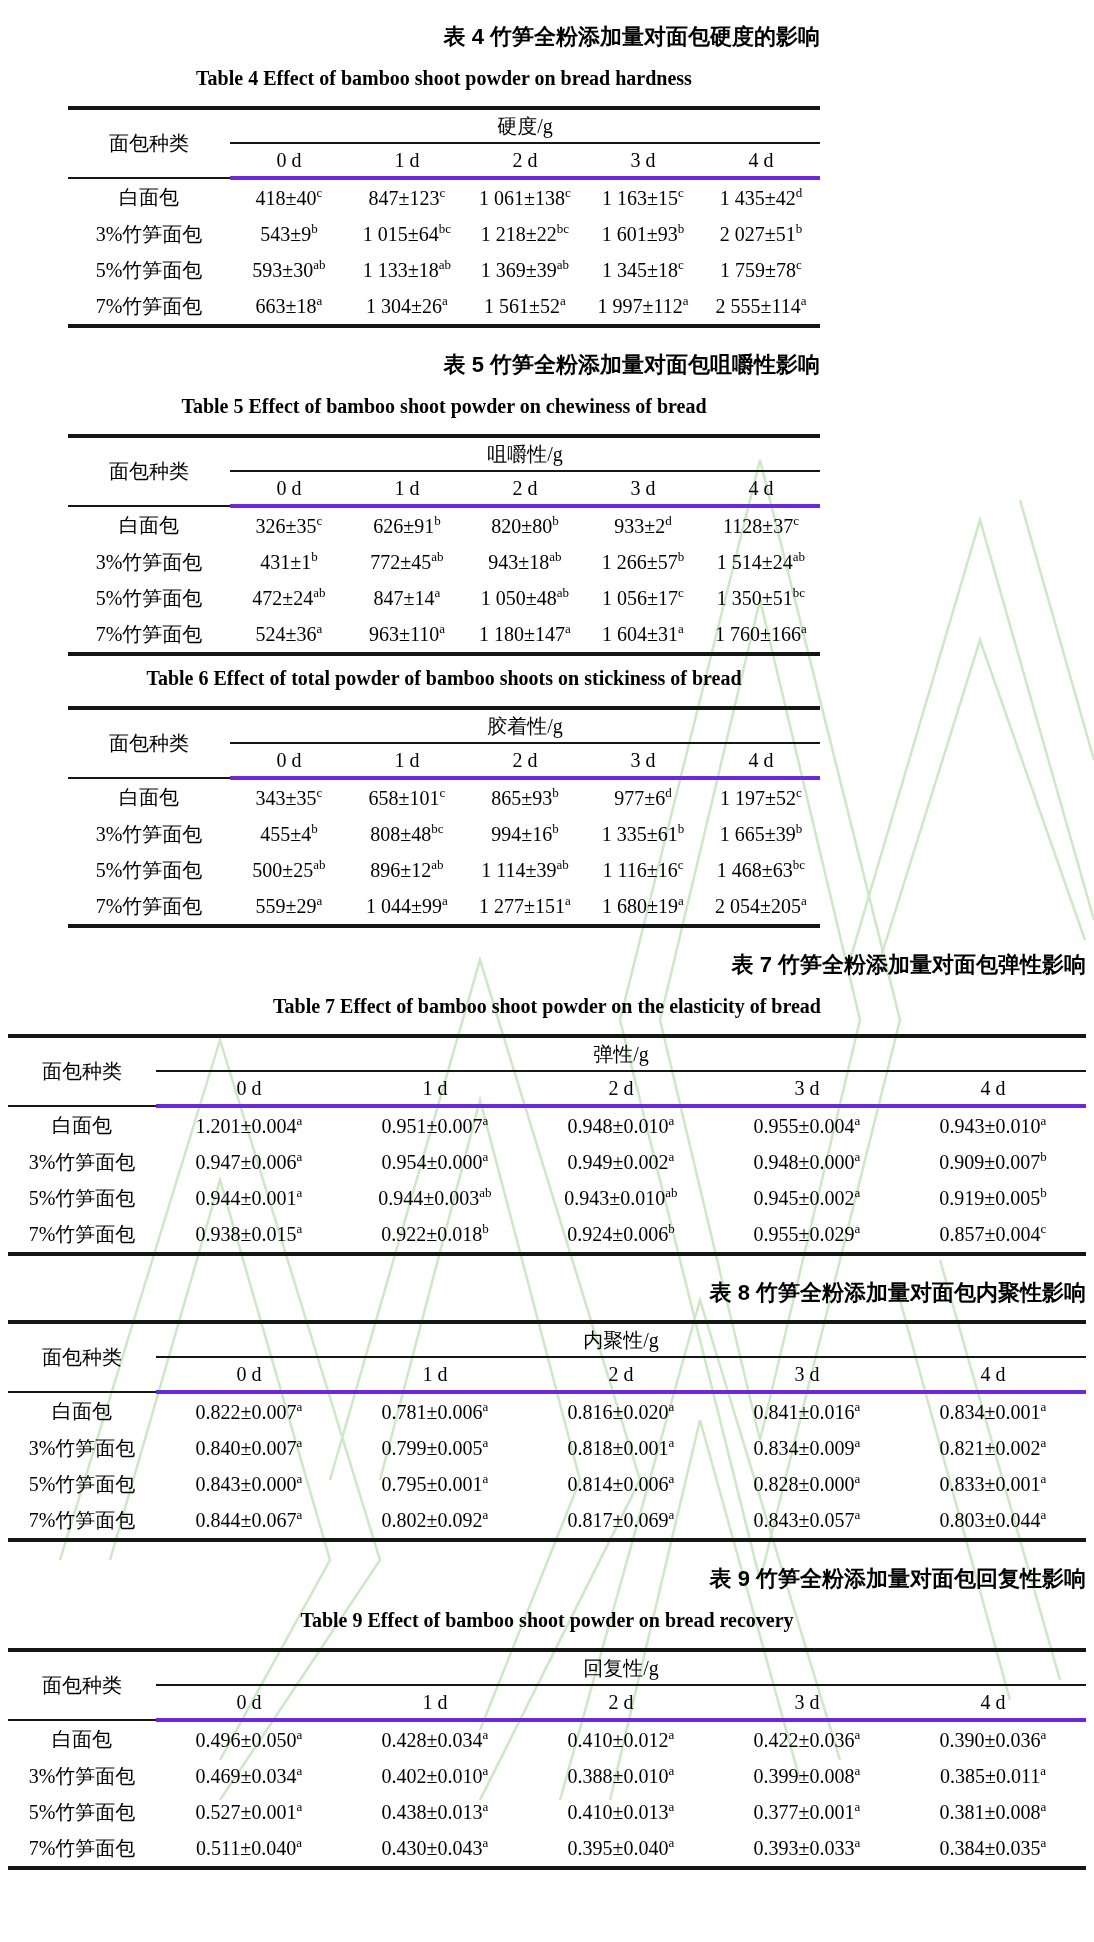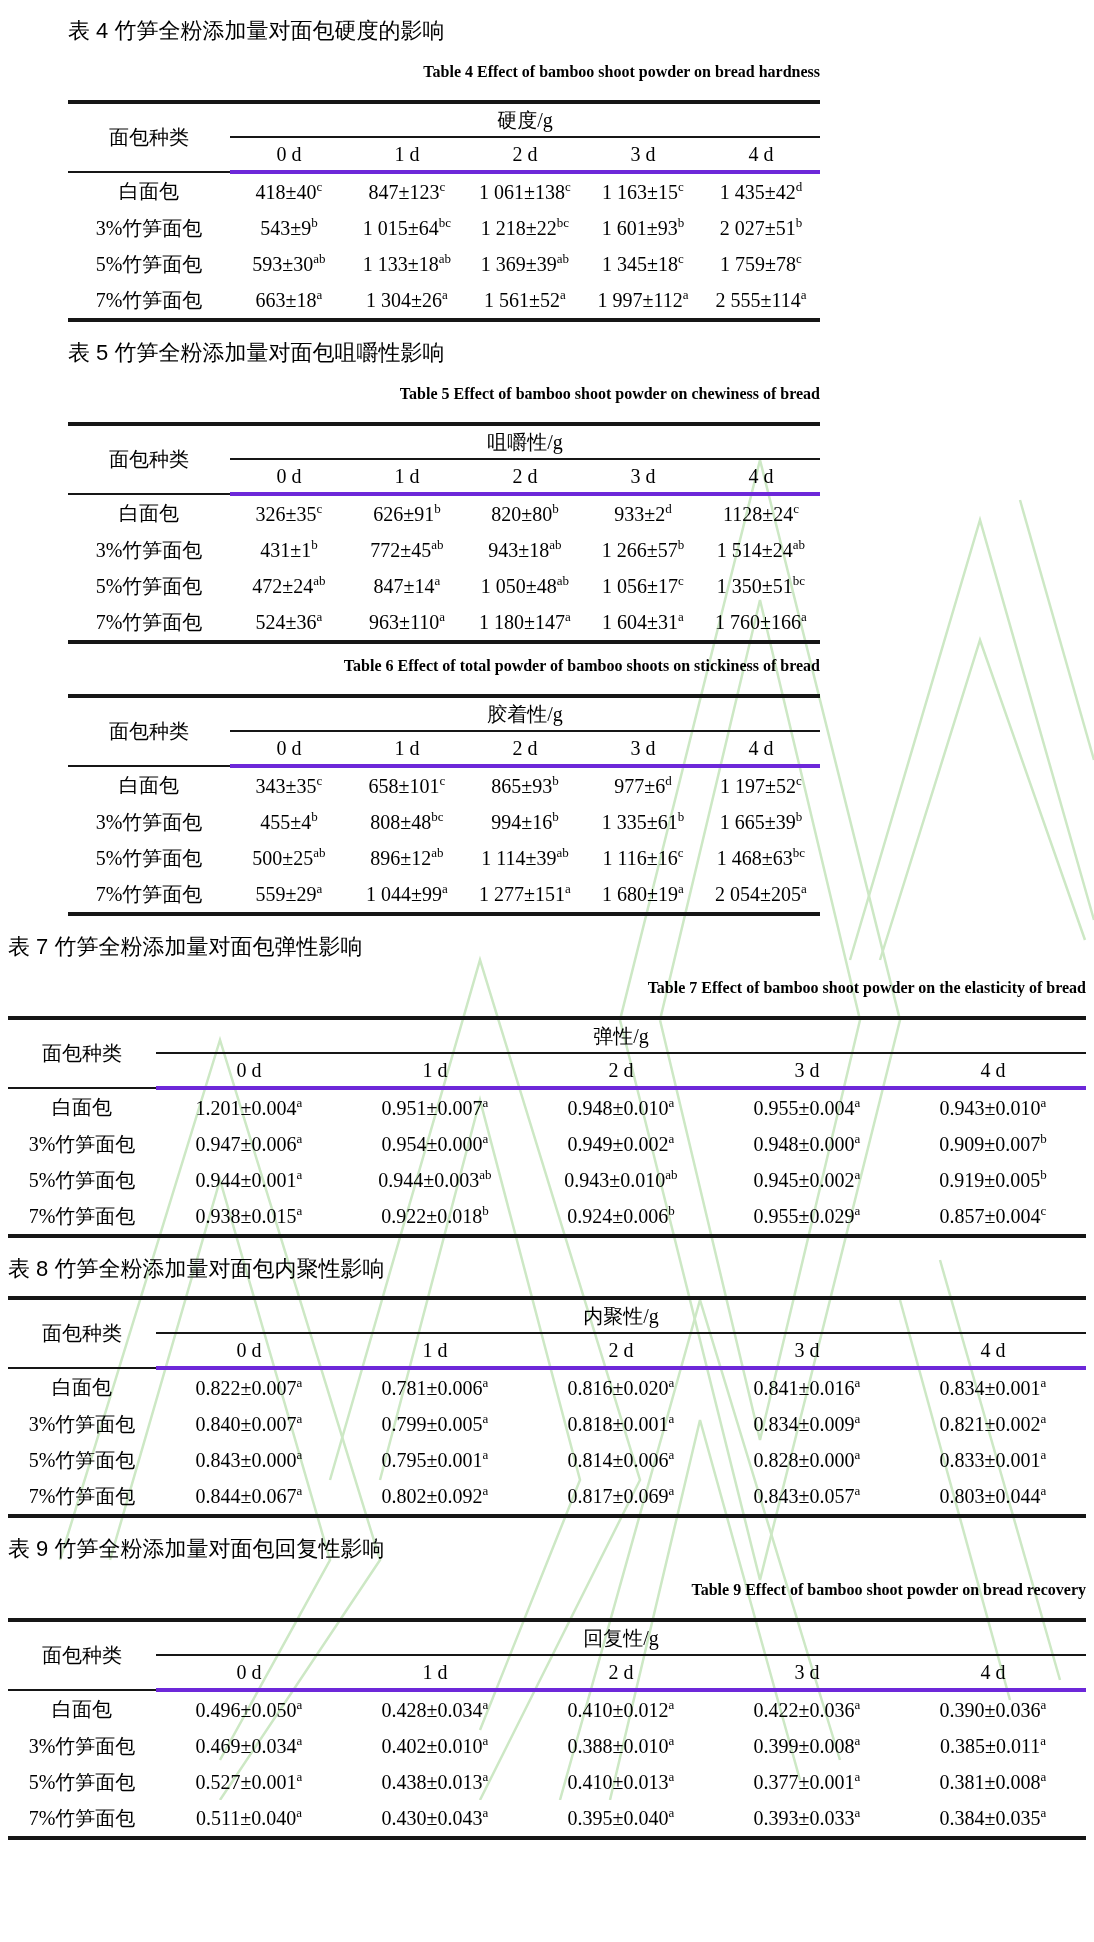--- a/index.html
+++ b/index.html
@@ -24,31 +24,31 @@
     stroke-width:2.5;
   }
   #tables-root{
     position:relative;
     z-index:1;
   }
   .tbl{margin-bottom:6px;}
   .tbl.narrow{width:752px;margin-left:68px;}
   .tbl.wide{width:1078px;margin-left:8px;}
   .title-zh{
-    text-align:left;
+    text-align:right;
     font-family:"Liberation Sans","DejaVu Sans",sans-serif;
-    font-weight:normal;
+    font-weight:bold;
     font-size:22px;
     line-height:30px;
-    margin:16px 0 12px 0;
+    margin:22px 0 12px 0;
   }
   .title-en{
-    text-align:right;
+    text-align:center;
     font-weight:bold;
-    font-size:16px;
+    font-size:20px;
     line-height:28px;
     margin:8px 0 14px 0;
   }
   table.datatable{
     border-collapse:collapse;
     width:100%;
     border-top:4px solid #161616;
     border-bottom:4px solid #161616;
     table-layout:fixed;
   }
@@ -168,21 +168,21 @@
               <th class="dayhdr">4 d</th>
             </tr>
           </thead>
           <tbody>
             <tr>
               <td class="rowlabel">白面包</td>
               <td class="cell"><span class="val">326±35</span><sup class="sup">c</sup></td>
               <td class="cell"><span class="val">626±91</span><sup class="sup">b</sup></td>
               <td class="cell"><span class="val">820±80</span><sup class="sup">b</sup></td>
               <td class="cell"><span class="val">933±2</span><sup class="sup">d</sup></td>
-              <td class="cell"><span class="val">1128±24</span><sup class="sup">c</sup></td>
+              <td class="cell"><span class="val">1128±37</span><sup class="sup">c</sup></td>
             </tr>
             <tr>
               <td class="rowlabel">3%竹笋面包</td>
               <td class="cell"><span class="val">431±1</span><sup class="sup">b</sup></td>
               <td class="cell"><span class="val">772±45</span><sup class="sup">ab</sup></td>
               <td class="cell"><span class="val">943±18</span><sup class="sup">ab</sup></td>
               <td class="cell"><span class="val">1 266±57</span><sup class="sup">b</sup></td>
               <td class="cell"><span class="val">1 514±24</span><sup class="sup">ab</sup></td>
             </tr>
             <tr>

